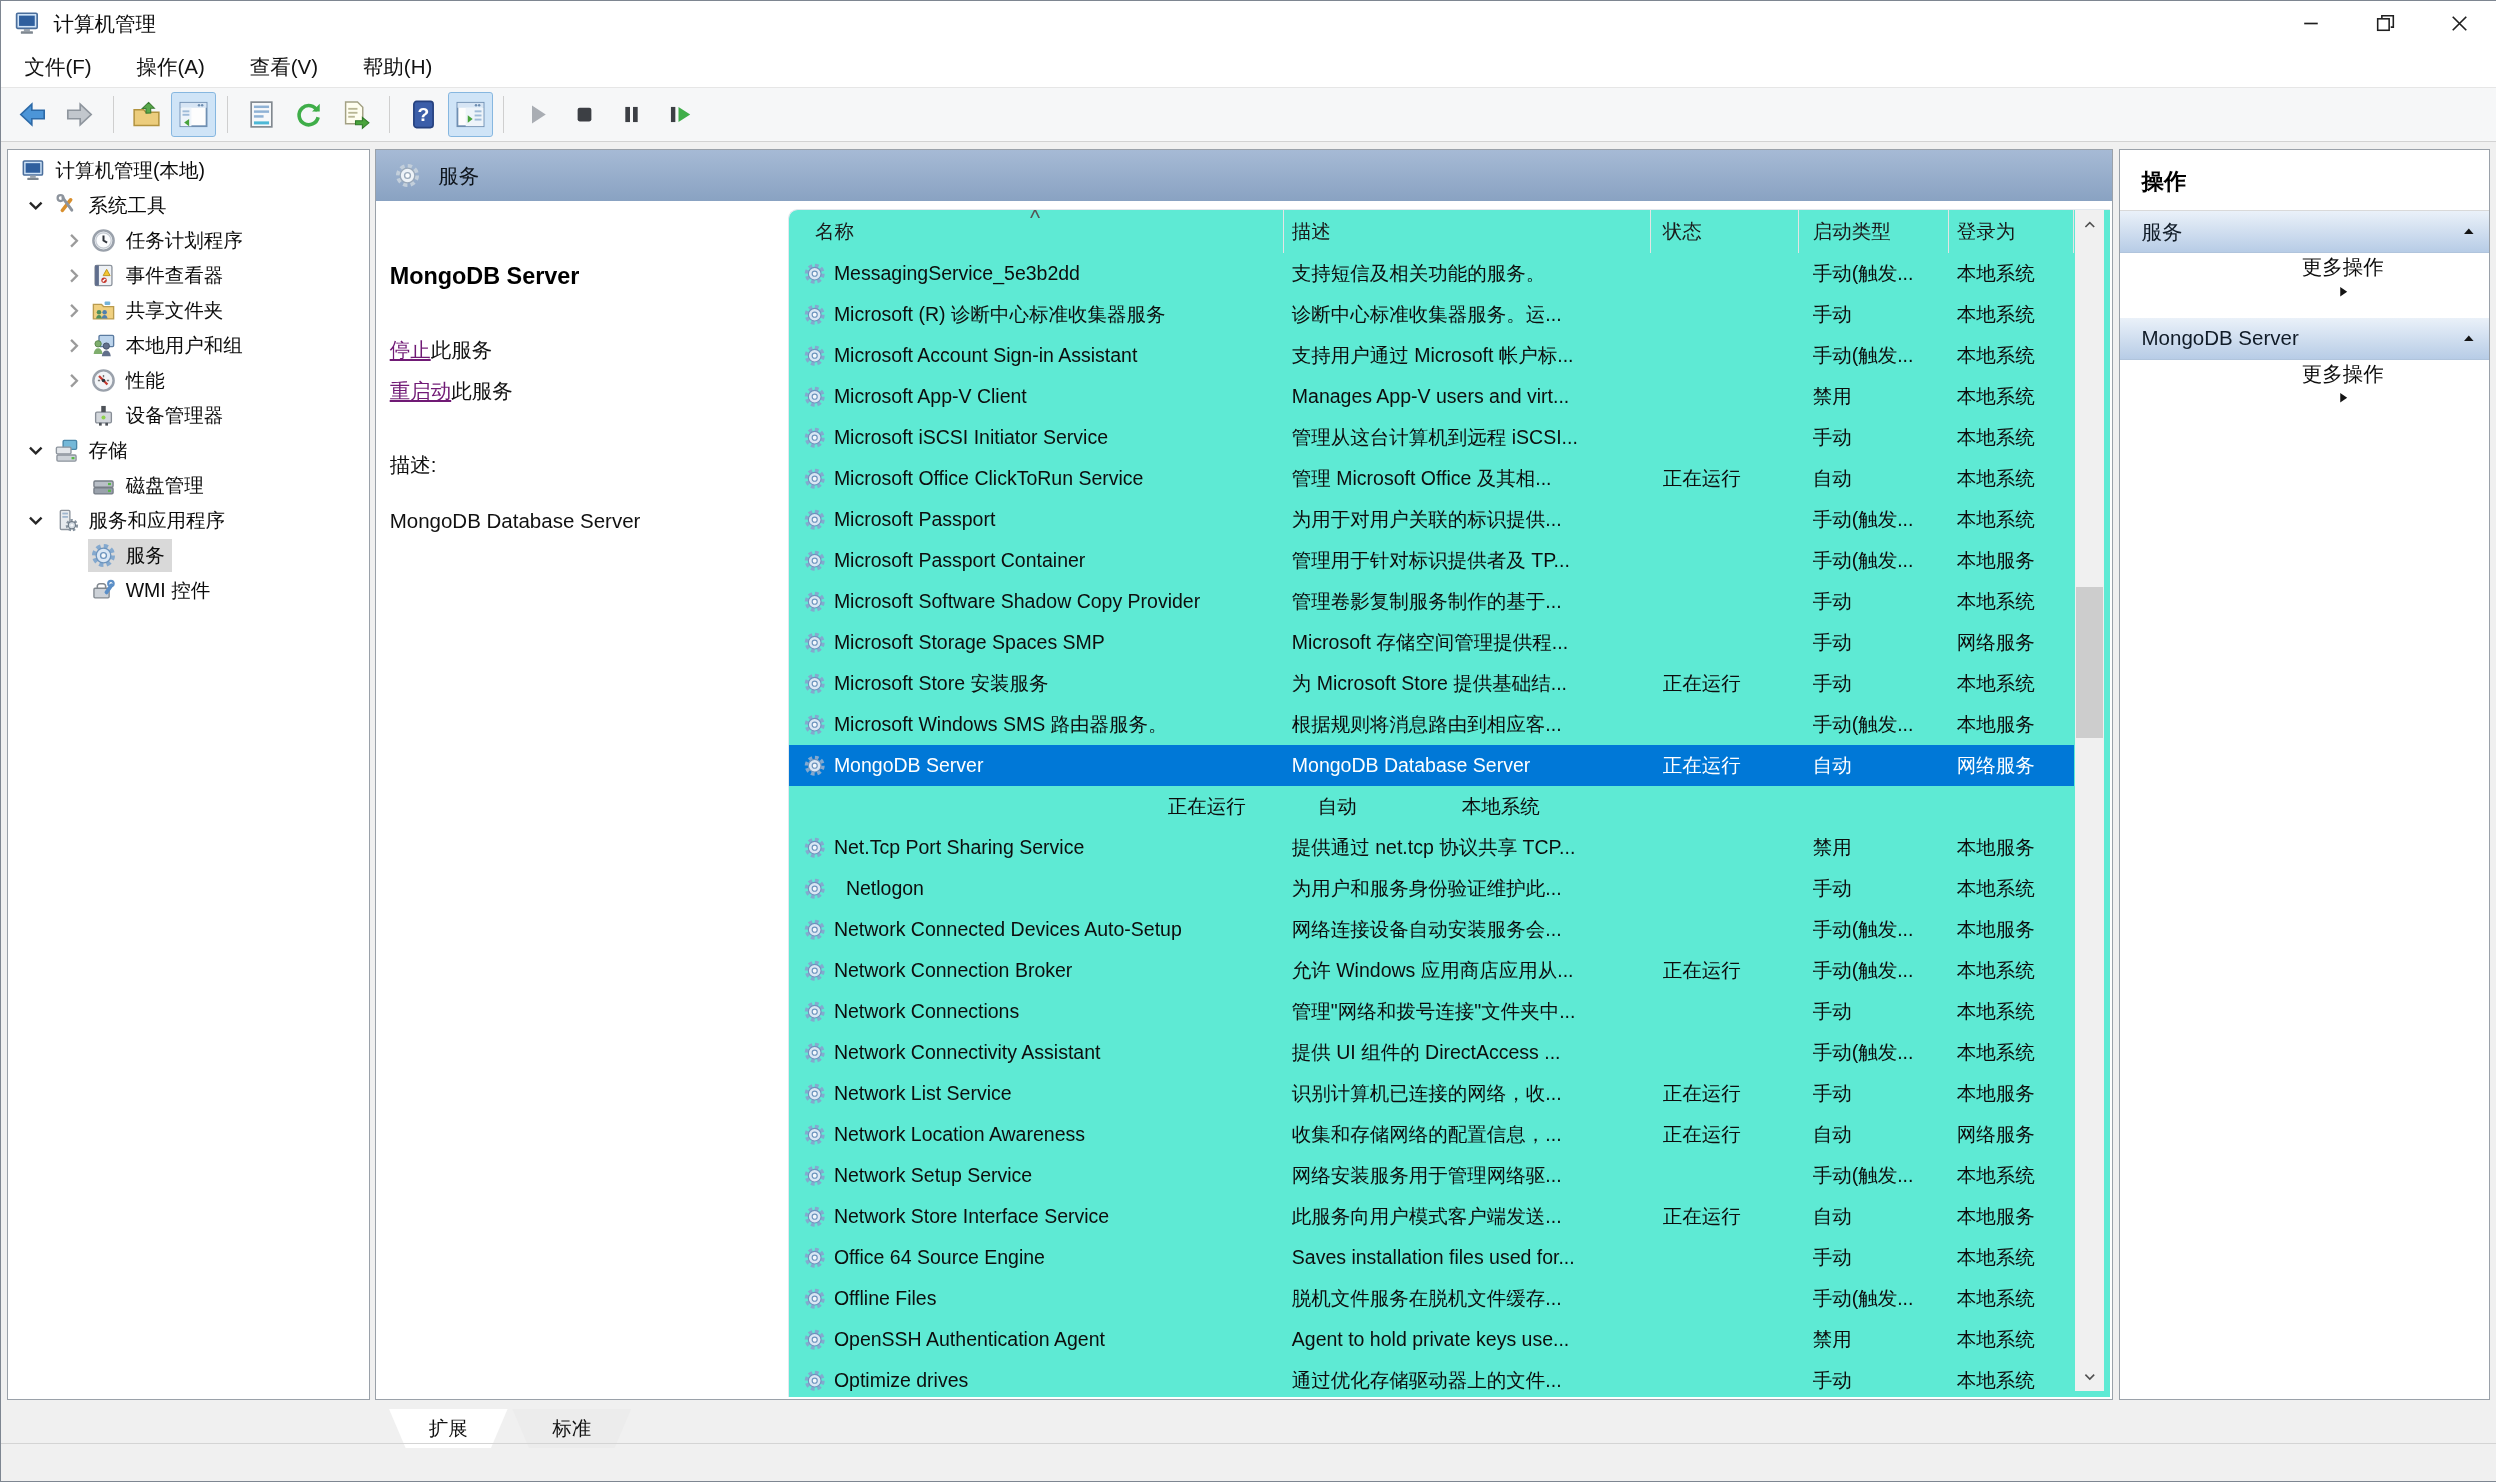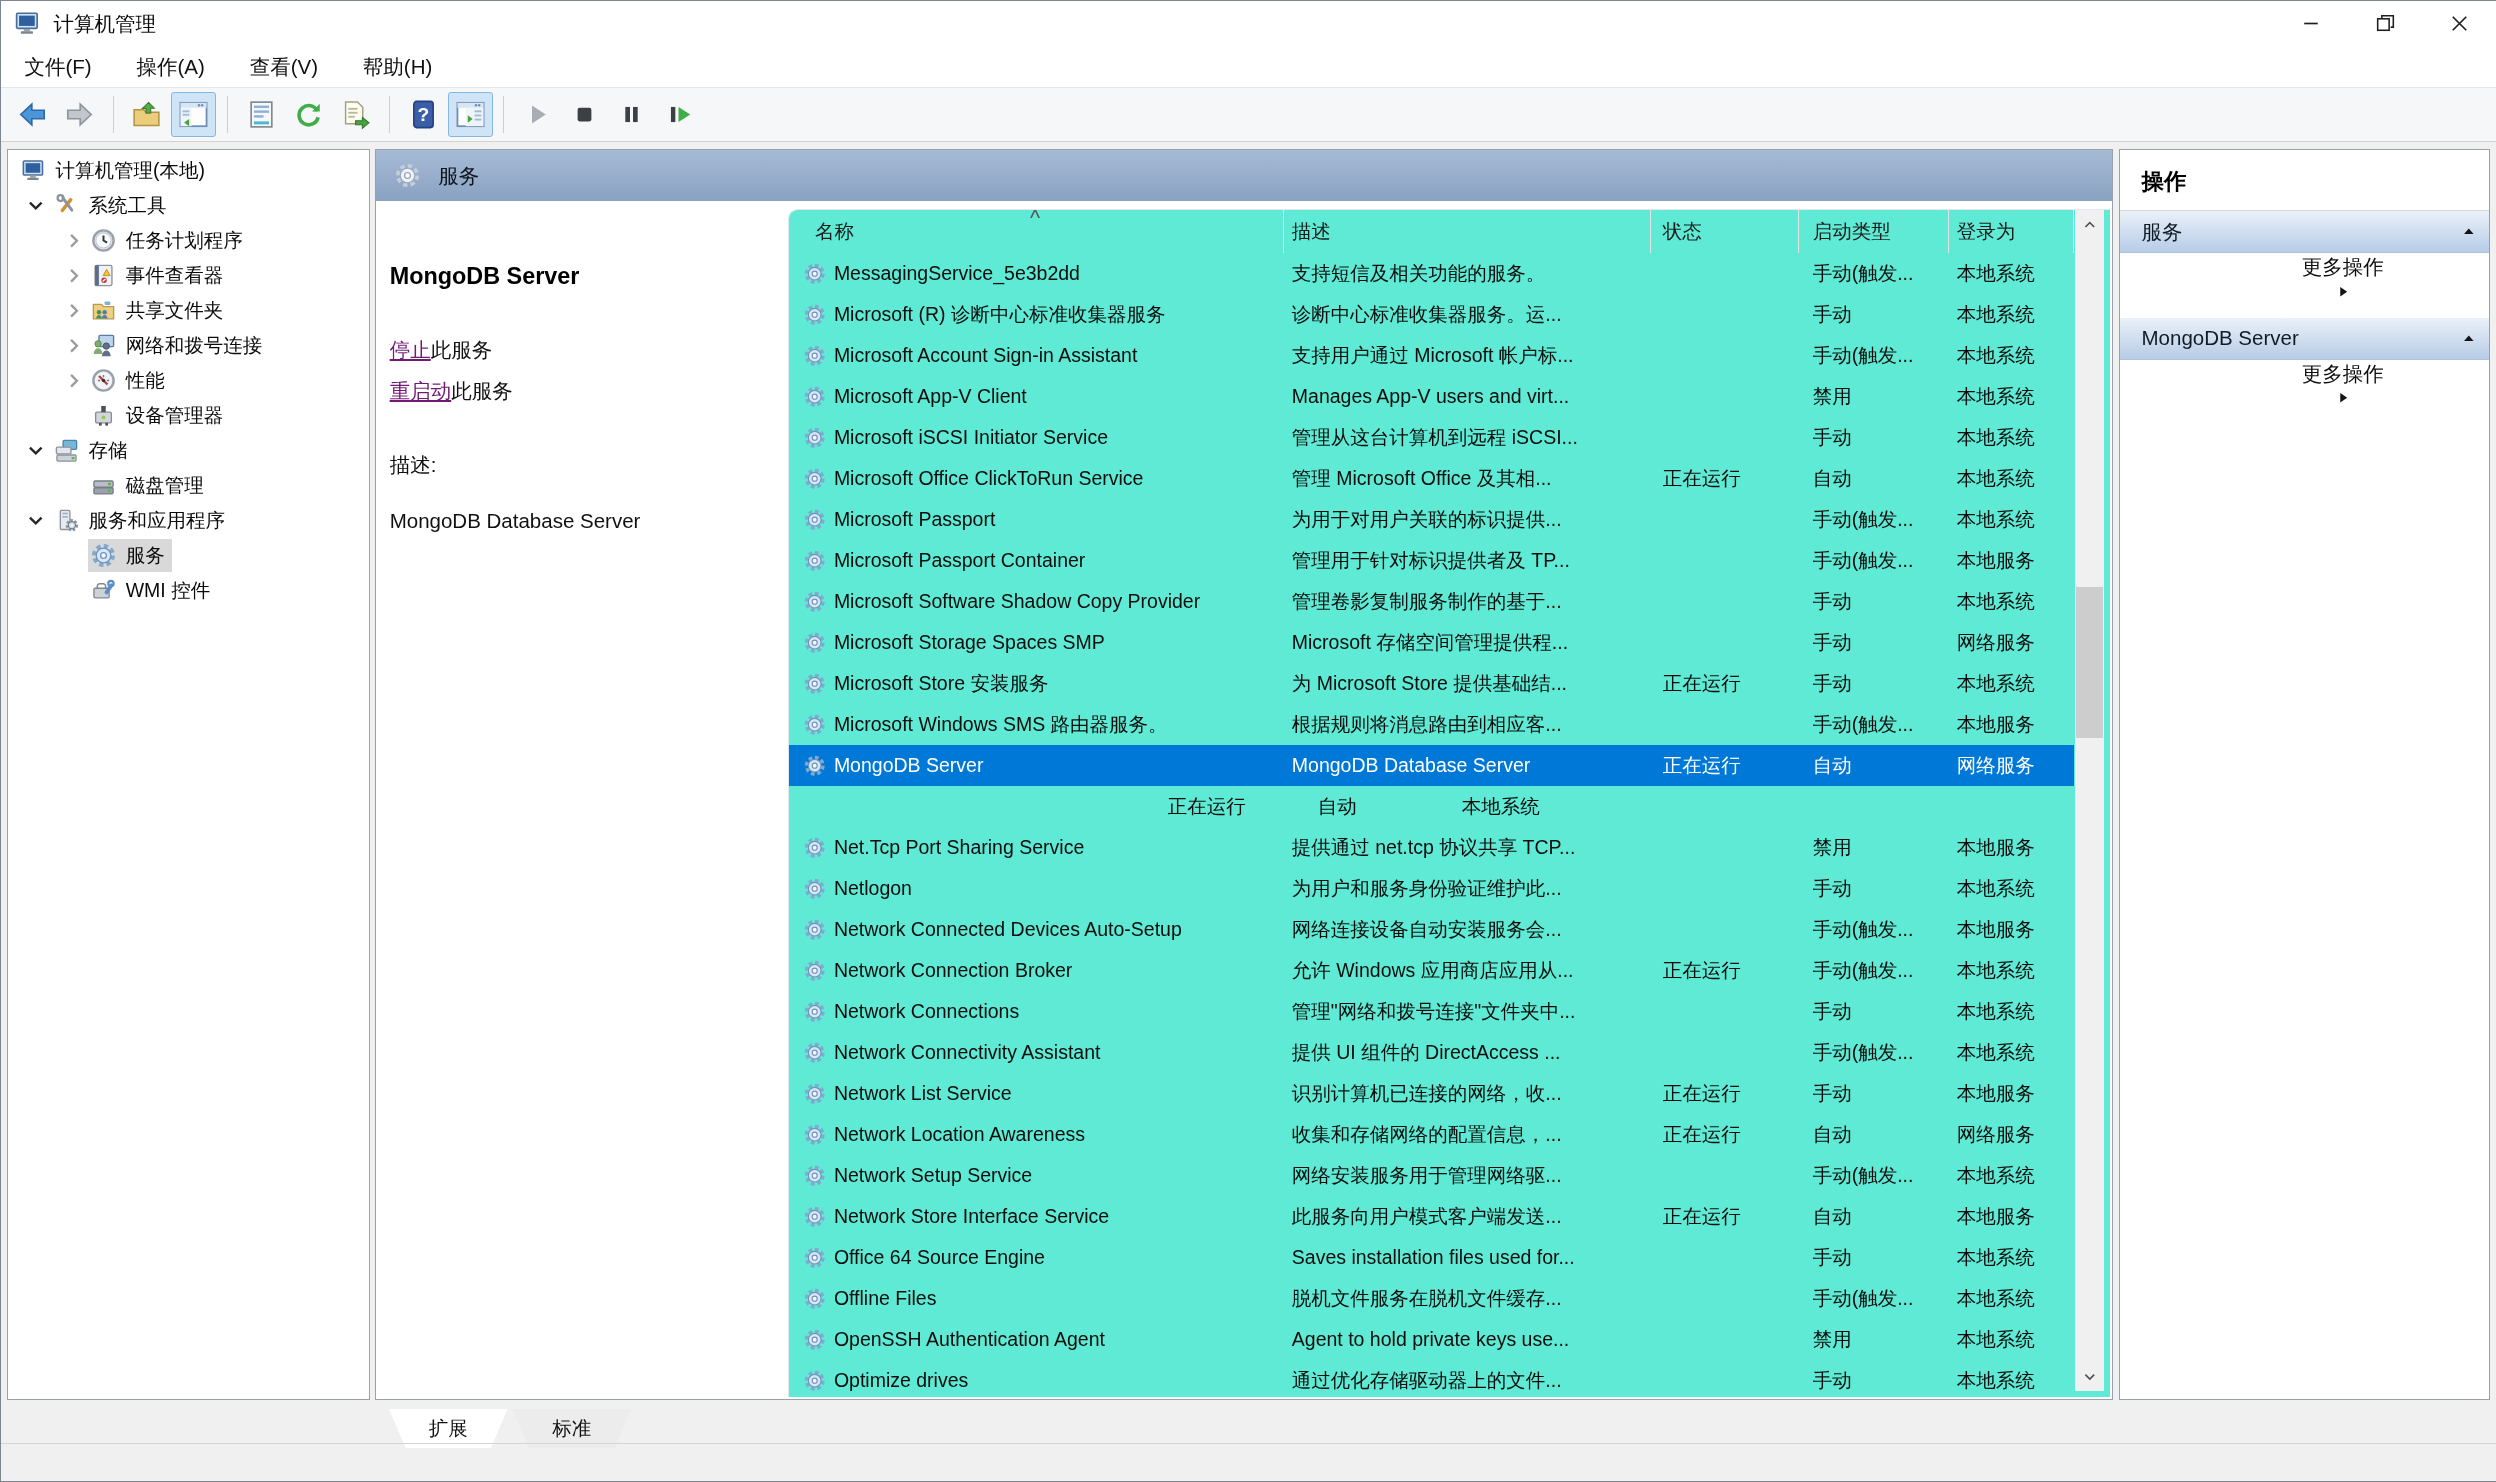--- a/index.html
+++ b/index.html
@@ -381,21 +381,21 @@
           <span class="sel-wrap">
             <span class="ticon">
               <svg viewBox="0 0 24 24">
                 <rect x="8" y="3" width="13" height="10" rx="1" fill="#bcd4ec" stroke="#5b7ba0" stroke-width="1.2"></rect>
                 <circle cx="7.2" cy="10.5" r="2.8" fill="#7fae6d" stroke="#55824a" stroke-width="0.8"></circle>
                 <path d="M3.2 19.5c.4-3.2 1.9-5 4-5s3.6 1.8 4 5z" fill="#7fae6d"></path>
                 <circle cx="14.5" cy="12.5" r="2.8" fill="#62708b" stroke="#434f66" stroke-width="0.8"></circle>
                 <path d="M10.5 21.5c.4-3.2 1.9-5 4-5s3.6 1.8 4 5z" fill="#62708b"></path>
               </svg>
             </span>
-            <span class="tlabel">网络和拨号连接</span>
+            <span class="tlabel">本地用户和组</span>
           </span>
         </div>
 
         <div class="tree-row d2">
           <span class="tw">
             <svg viewBox="0 0 24 24">
               <path d="M9 5.5l6.5 6.5L9 18.5" fill="none" stroke="#9b9b9b" stroke-width="2.6"></path>
             </svg>
           </span>
           <span class="sel-wrap">
@@ -784,21 +784,21 @@
               </span>
               <span class="cell-name-text">Net.Tcp Port Sharing Service</span>
             </span>
             <span class="cell col-desc">提供通过 net.tcp 协议共享 TCP...</span>
             <span class="cell col-status"></span>
             <span class="cell col-startup">禁用</span>
             <span class="cell col-logon">本地服务</span>
           </div>
 
           <div class="row">
-            <span class="cell col-name" style="padding-left:0;">
+            <span class="cell col-name" style="padding-left:0;gap:12px;">
               <span class="gicon">
                 <svg viewBox="0 0 24 24">
                   <circle cx="12" cy="12" r="8" fill="none" stroke="#84a9cf" stroke-width="4.5" stroke-dasharray="3.6 2.68"></circle>
                   <circle cx="12" cy="12" r="6.5" fill="#d9e6f4" stroke="#6d94bd" stroke-width="1.2"></circle>
                   <circle cx="12" cy="12" r="2.6" fill="#f4f8fc" stroke="#6d94bd" stroke-width="1.2"></circle>
                 </svg>
               </span>
               <span class="cell-name-text">Netlogon</span>
             </span>
             <span class="cell col-desc">为用户和服务身份验证维护此...</span>

